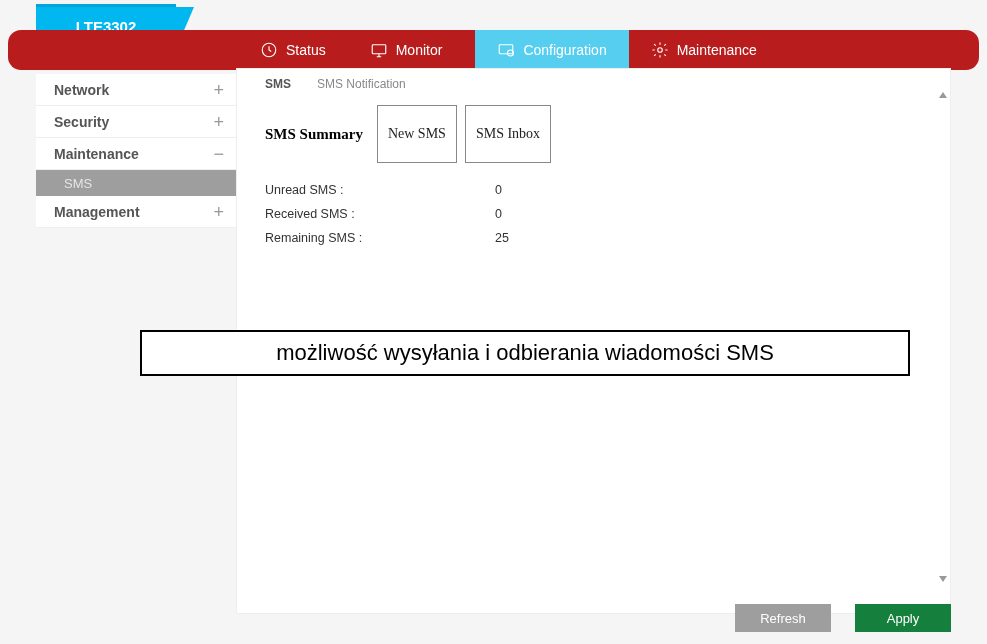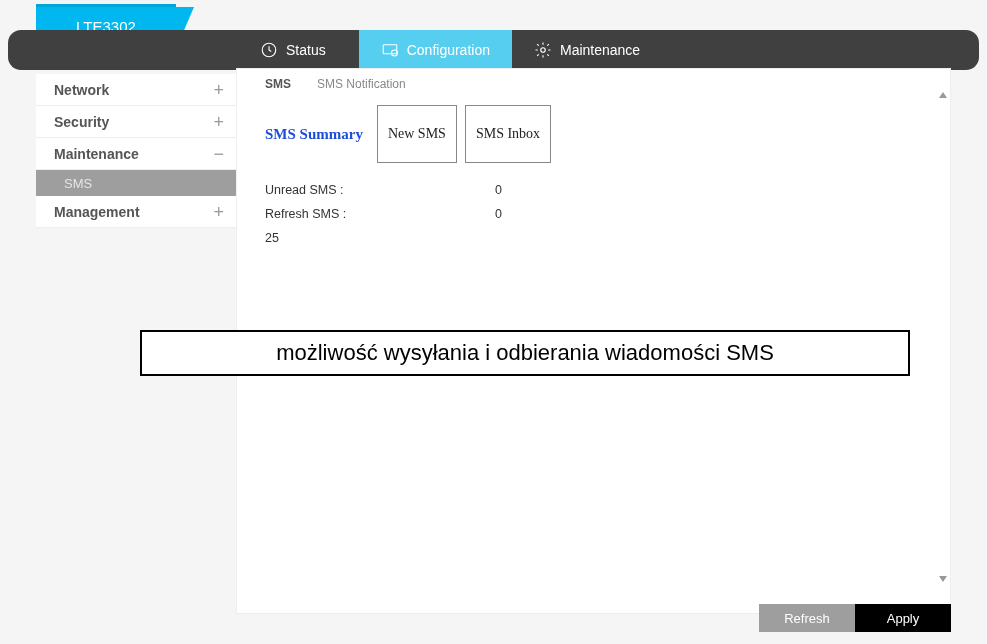--- a/index.html
+++ b/index.html
@@ -13,21 +13,21 @@
   }
   .product-tab {
     position: absolute;
     top: 4px;
     left: 36px;
     width: 140px;
     height: 42px;
     background: #00b7f0;
     color: #fff;
     font-size: 15px;
-    font-weight: normal;
+    font-weight: bold;
     display: flex;
     align-items: center;
     justify-content: center;
     border-top: 3px solid #00a5da;
   }
   .product-tab::after {
     content: "";
     position: absolute;
     right: -18px;
     top: 0;
@@ -35,21 +35,21 @@
     border-top: 0 solid transparent;
     border-bottom: 42px solid transparent;
     border-left: 18px solid #00b7f0;
   }
   .navbar {
     position: absolute;
     top: 30px;
     left: 8px;
     right: 8px;
     height: 40px;
-    background: #404040;
+    background: #b91c1c;
     display: flex;
     align-items: stretch;
     padding-left: 230px;
     border-radius: 13px;
   }
   .nav-item {
     display: flex;
     align-items: center;
     gap: 8px;
     padding: 0 22px;
@@ -124,21 +124,21 @@
   .tab.active { color: #555; font-weight: bold; }
   .heading-row {
     display: flex;
     align-items: center;
     gap: 8px;
     padding: 10px 28px 6px 28px;
   }
   .heading {
     font-size: 15px;
     font-weight: bold;
-    color: #1d4ed8;
+    color: #000000;
     font-family: Georgia, 'Times New Roman', serif;
     margin-right: 6px;
   }
   .btn-outline {
     border: 1px solid #888;
     background: #fff;
     color: #222;
     font-family: Georgia, 'Times New Roman', serif;
     font-size: 14px;
     padding: 20px 10px;
@@ -161,31 +161,32 @@
     text-align: center;
     font-size: 22px;
     padding: 8px 10px;
     color: #000;
   }
   .footer {
     position: absolute;
     right: 36px;
     bottom: 12px;
     display: flex;
+    gap: 12px;
   }
   .btn-refresh, .btn-apply {
     width: 96px;
     height: 28px;
     border: none;
     color: #fff;
     font-size: 13px;
     cursor: pointer;
   }
   .btn-refresh { background: #9e9e9e; }
-  .btn-apply { background: #000000; }
+  .btn-apply { background: #15803d; margin-left: 12px; }
   .scroll-track {
     position: absolute;
     right: 40px;
     top: 92px;
     width: 8px;
     bottom: 62px;
   }
   .scroll-arrow {
     width: 0; height: 0;
     border-left: 4px solid transparent;
@@ -204,20 +205,29 @@
 <div class="navbar">
   <div class="nav-item">
     <span class="nav-icon">
       <svg viewBox="0 0 24 24">
           <circle cx="12" cy="12" r="9"></circle>
           <path d="M12 7v5l3 2"></path>
         </svg>
     </span>
     <span>Status</span>
   </div>
+  <div class="nav-item">
+    <span class="nav-icon">
+      <svg viewBox="0 0 24 24">
+          <rect x="3" y="5" width="18" height="12" rx="1"></rect>
+          <path d="M9 21h6M12 17v4"></path>
+        </svg>
+    </span>
+    <span>Monitor</span>
+  </div>
   <div class="nav-item active">
     <span class="nav-icon">
       <svg viewBox="0 0 24 24">
           <rect x="3" y="5" width="18" height="12" rx="1"></rect>
           <circle cx="18" cy="16" r="4"></circle>
         </svg>
     </span>
     <span>Configuration</span>
   </div>
   <div class="nav-item">
@@ -262,24 +272,25 @@
     <span class="heading">SMS Summary</span>
     <button class="btn-outline">New SMS</button>
     <button class="btn-outline">SMS Inbox</button>
   </div>
   <div class="stats">
     <div class="stat-row">
       <span class="stat-label">Unread SMS :</span>
       <span>0</span>
     </div>
     <div class="stat-row">
-      <span class="stat-label">Refresh SMS :</span>
+      <span class="stat-label">Received SMS :</span>
       <span>0</span>
     </div>
     <div class="stat-row">
+      <span class="stat-label">Remaining SMS :</span>
       <span>25</span>
     </div>
   </div>
 </div>
 
 <div class="scroll-track">
   <div class="scroll-arrow up"></div>
   <div class="scroll-arrow down"></div>
 </div>
 

